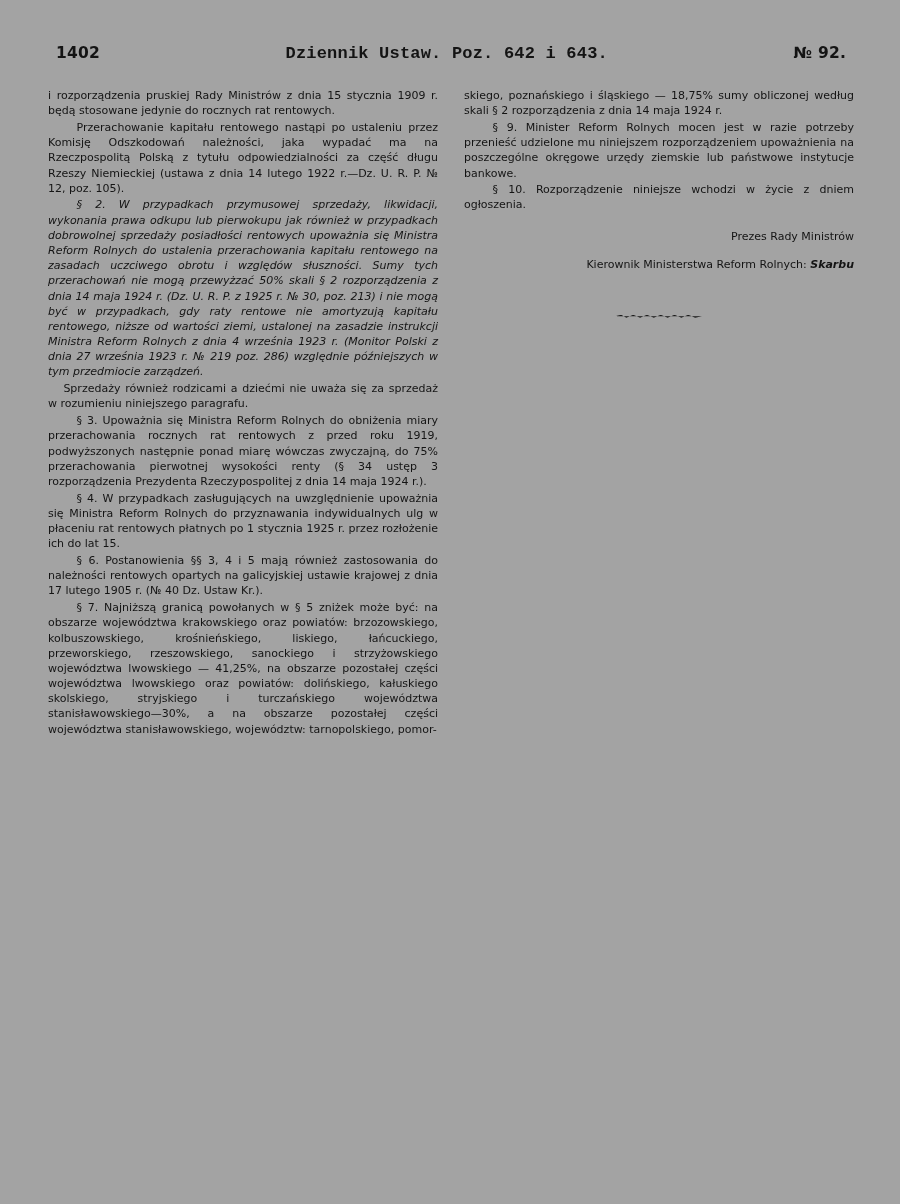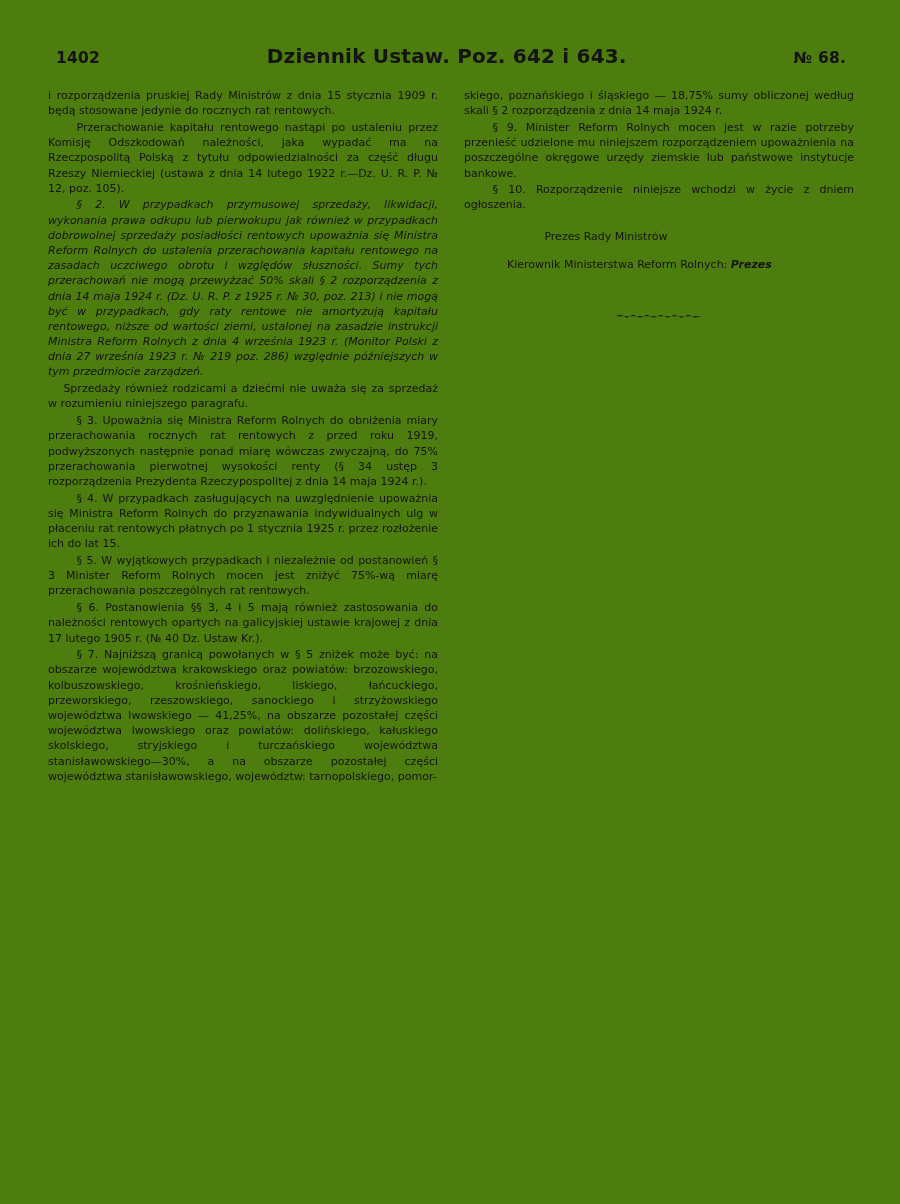--- a/index.html
+++ b/index.html
@@ -13,40 +13,41 @@
     font-family: "DejaVu Sans", sans-serif;
     color: #141414;
     position: relative;
     overflow: hidden;
   }
   .page {
     position: absolute;
     left: 0; top: 0;
     width: 900px;
     height: 1204px;
-    background: #4d7c0f;
+    background: #a3a3a3;
   }
   
   .header {
     position: absolute;
     left: 56px;
     top: 44px;
     width: 790px;
     display: flex;
     align-items: baseline;
     justify-content: space-between;
     font-weight: bold;
     font-size: 15.5px;
     letter-spacing: 0.2px;
   }
   .header .page-num-left { font-size: 15.5px; }
   .header .header-center {
     flex: 1;
     text-align: center;
-    font-size: 20px;
+    font-size: 17px;
+    font-family: Liberation Mono, monospace;
   }
   .header .page-num-right { font-size: 15.5px; }
 
   
   .columns {
     position: absolute;
     left: 48px;
     top: 88px;
     width: 806px;
     height: 1090px;
@@ -71,22 +72,21 @@
   .gap-small { margin-top: 0.45em; }
 
   .sec {
     font-weight: bold;
     font-style: italic;
   }
 
   
   .sig-block {
     margin-top: 1.5em;
-    text-align: left;
-    margin-left: 43px;
+    text-align: right;
   }
   .sig-line-1 {
     padding-left: 3.4em;
   }
   .sig-line-2 {
     padding-left: 5.2em;
   }
   .sig-line-3 {
     padding-left: 0;
     margin-top: 1.15em;
@@ -117,47 +117,46 @@
   }
 </style>
 </head>
 <body>
 
 <div class="page">
 
   <div class="header">
     <span class="page-num-left">1402</span>
     <span class="header-center">Dziennik Ustaw. Poz. 642 i 643.</span>
-    <span class="page-num-right">№ 68.</span>
+    <span class="page-num-right">№ 92.</span>
   </div>
 
   <div class="columns">
 
     <div class="col">
       <p class="p-none">i rozporządzenia pruskiej Rady Ministrów z dnia 15 stycznia 1909 r. będą stosowane jedynie do rocznych rat rentowych.</p>
       <p class="p-indent gap-small">Przerachowanie kapitału rentowego nastąpi po ustaleniu przez Komisję Odszkodowań należności, jaka wypadać ma na Rzeczpospolitą Polską z tytułu odpowiedzialności za część długu Rzeszy Niemieckiej (ustawa z dnia 14 lutego 1922 r.—Dz. U. R. P. № 12, poz. 105).</p>
       <p class="p-indent gap-before sec" style="font-weight:normal">§ 2. W przypadkach przymusowej sprzedaży, likwidacji, wykonania prawa odkupu lub pierwokupu jak również w przypadkach dobrowolnej sprzedaży posiadłości rentowych upoważnia się Ministra Reform Rolnych do ustalenia przerachowania kapitału rentowego na zasadach uczciwego obrotu i względów słuszności. Sumy tych przerachowań nie mogą przewyżzać 50% skali § 2 rozporządzenia z dnia 14 maja 1924 r. (Dz. U. R. P. z 1925 r. № 30, poz. 213) i nie mogą być w przypadkach, gdy raty rentowe nie amortyzują kapitału rentowego, niższe od wartości ziemi, ustalonej na zasadzie instrukcji Ministra Reform Rolnych z dnia 4 września 1923 r. (Monitor Polski z dnia 27 września 1923 r. № 219 poz. 286) względnie późniejszych w tym przedmiocie zarządzeń.</p>
       <p class="p-indent-small">Sprzedaży również rodzicami a dziećmi nie uważa się za sprzedaż w rozumieniu niniejszego paragrafu.</p>
       <p class="p-indent gap-before">§ 3. Upoważnia się Ministra Reform Rolnych do obniżenia miary przerachowania rocznych rat rentowych z przed roku 1919, podwyższonych następnie ponad miarę wówczas zwyczajną, do 75% przerachowania pierwotnej wysokości renty (§ 34 ustęp 3 rozporządzenia Prezydenta Rzeczypospolitej z dnia 14 maja 1924 r.).</p>
       <p class="p-indent gap-before">§ 4. W przypadkach zasługujących na uwzględnienie upoważnia się Ministra Reform Rolnych do przyznawania indywidualnych ulg w płaceniu rat rentowych płatnych po 1 stycznia 1925 r. przez rozłożenie ich do lat 15.</p>
-      <p class="p-indent gap-before">§ 5. W wyjątkowych przypadkach i niezależnie od postanowień § 3 Minister Reform Rolnych mocen jest zniżyć 75%-wą miarę przerachowania poszczególnych rat rentowych.</p>
       <p class="p-indent gap-before">§ 6. Postanowienia §§ 3, 4 i 5 mają również zastosowania do należności rentowych opartych na galicyjskiej ustawie krajowej z dnia 17 lutego 1905 r. (№ 40 Dz. Ustaw Kr.).</p>
       <p class="p-indent gap-before">§ 7. Najniższą granicą powołanych w § 5 zniżek może być: na obszarze województwa krakowskiego oraz powiatów: brzozowskiego, kolbuszowskiego, krośnieńskiego, liskiego, łańcuckiego, przeworskiego, rzeszowskiego, sanockiego i strzyżowskiego województwa lwowskiego — 41,25%, na obszarze pozostałej części województwa lwowskiego oraz powiatów: dolińskiego, kałuskiego skolskiego, stryjskiego i turczańskiego województwa stanisławowskiego—30%, a na obszarze pozostałej części województwa stanisławowskiego, województw: tarnopolskiego, pomor-</p>
     </div>
 
     <div class="col">
       <p class="p-none">skiego, poznańskiego i śląskiego — 18,75% sumy obliczonej według skali § 2 rozporządzenia z dnia 14 maja 1924 r.</p>
       <p class="p-indent gap-before">§ 9. Minister Reform Rolnych mocen jest w razie potrzeby przenieść udzielone mu niniejszem rozporządzeniem upoważnienia na poszczególne okręgowe urzędy ziemskie lub państwowe instytucje bankowe.</p>
       <p class="p-indent gap-before">§ 10. Rozporządzenie niniejsze wchodzi w życie z dniem ogłoszenia.</p>
 
       <div class="sig-block">
         <div class="sig-line-1">Prezes Rady Ministrów</div>
         <div class="sig-line-3">
           <span>Kierownik Ministerstwa Reform Rolnych:</span>
-          <span class="sig-name">Prezes</span>
+          <span class="sig-name">Skarbu</span>
         </div>
       </div>
 
       <div class="ornament-wrap">
         <div class="ornament"></div>
       </div>
     </div>
 
   </div>
 </div>

